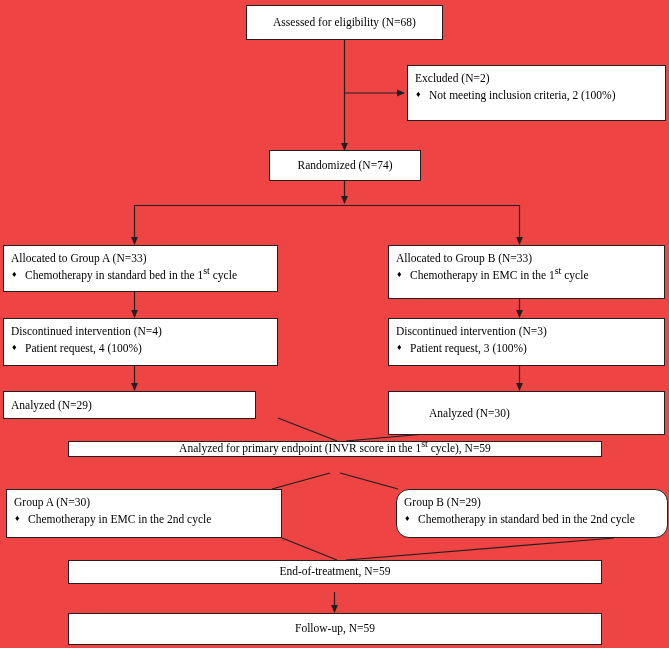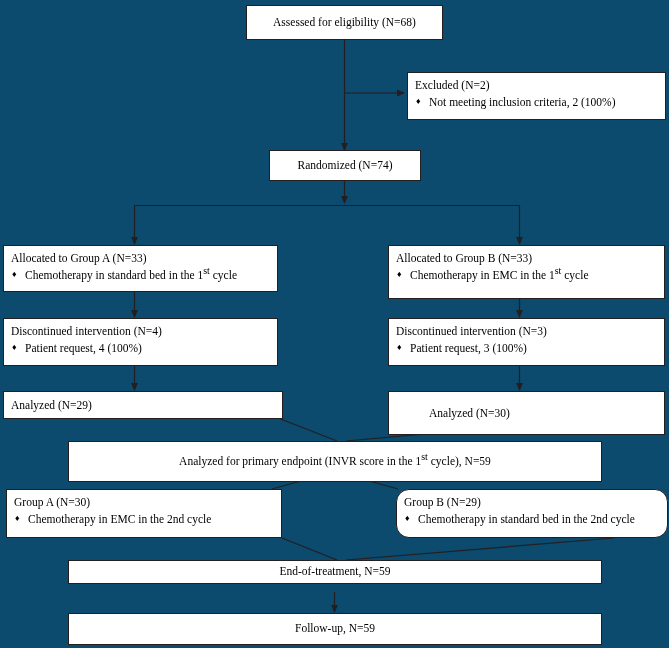--- a/index.html
+++ b/index.html
@@ -4,21 +4,21 @@
 <style>
   html,body{margin:0;padding:0;background:#ffffff;}
   body{
     font-family:"Liberation Serif","DejaVu Serif",serif;
     color:#000000;
   }
   #diagram{
     position:relative;
     width:669px;
     height:648px;
-    background:#0c4a6e;
+    background:#ef4444;
     overflow:hidden;
   }
   #connectors{
     position:absolute;
     left:0; top:0;
     width:669px; height:648px;
     pointer-events:none;
   }
   .box{
     position:absolute;
@@ -102,21 +102,21 @@
       <line x1="614" y1="538" x2="346" y2="560"></line>
 
       <line x1="334.5" y1="592" x2="334.5" y2="612" marker-end="url(#arrow)"></line>
     </g>
   </svg>
 
   <div class="box centered" style="left:246px; top:5px; width:197px; height:35px;">
     <span class="ctext">Assessed for eligibility (N=68)</span>
   </div>
 
-  <div class="box" style="left:407px; top:72px; width:259px; height:48px;">
+  <div class="box" style="left:407px; top:65px; width:259px; height:56px;">
     <div class="title-line">Excluded (N=2)</div>
     <div class="bullet-line">
       <span class="dia">♦</span>
       <span>Not meeting inclusion criteria, 2 (100%)</span>
     </div>
   </div>
 
   <div class="box centered" style="left:269px; top:150px; width:152px; height:31px;">
     <span class="ctext">Randomized (N=74)</span>
   </div>
@@ -146,29 +146,29 @@
   </div>
 
   <div class="box" style="left:388px; top:318px; width:277px; height:48px;">
     <div class="title-line">Discontinued intervention (N=3)</div>
     <div class="bullet-line">
       <span class="dia">♦</span>
       <span>Patient request, 3 (100%)</span>
     </div>
   </div>
 
-  <div class="box" style="left:3px; top:391px; width:280px; height:28px; display:flex; align-items:center;">
+  <div class="box" style="left:3px; top:391px; width:253px; height:28px; display:flex; align-items:center;">
     <span class="ctext">Analyzed (N=29)</span>
   </div>
 
   <div class="box" style="left:388px; top:391px; width:277px; height:44px; display:flex; align-items:center;padding-left:40px;">
     <span class="ctext">Analyzed (N=30)</span>
   </div>
 
-  <div class="box centered" style="left:68px; top:441px; width:534px; height:41px;">
+  <div class="box centered" style="left:68px; top:441px; width:534px; height:16px;">
     <span class="ctext"><span>Analyzed for primary endpoint (INVR score in the 1</span><sup>st</sup><span> cycle), N=59</span></span>
   </div>
 
   <div class="box" style="left:6px; top:489px; width:276px; height:49px;">
     <div class="title-line">Group A (N=30)</div>
     <div class="bullet-line">
       <span class="dia">♦</span>
       <span>Chemotherapy in EMC in the 2nd cycle</span>
     </div>
   </div>

